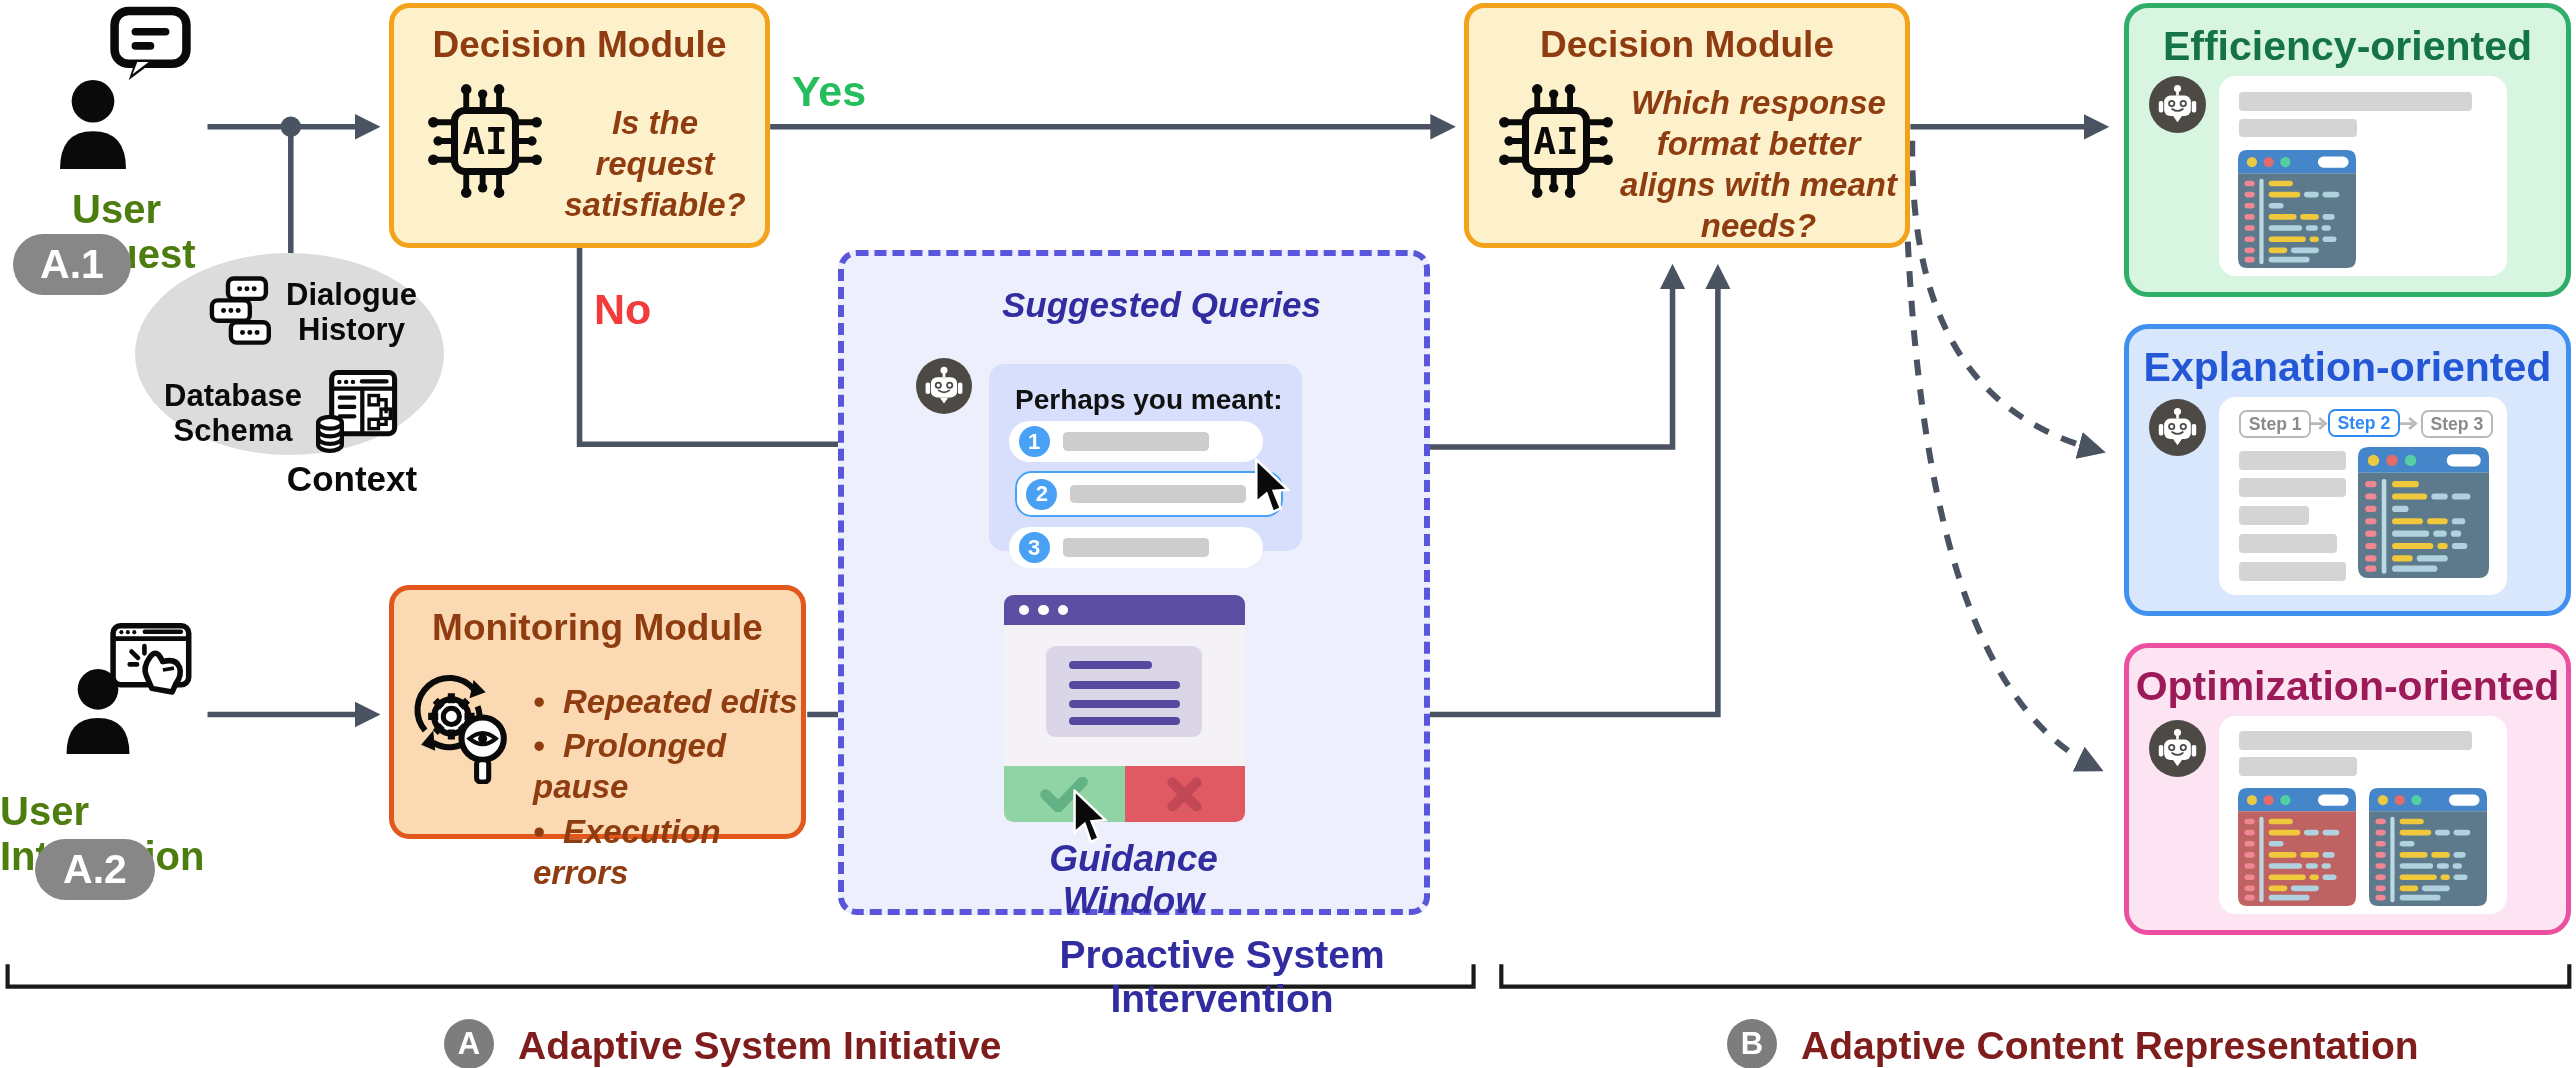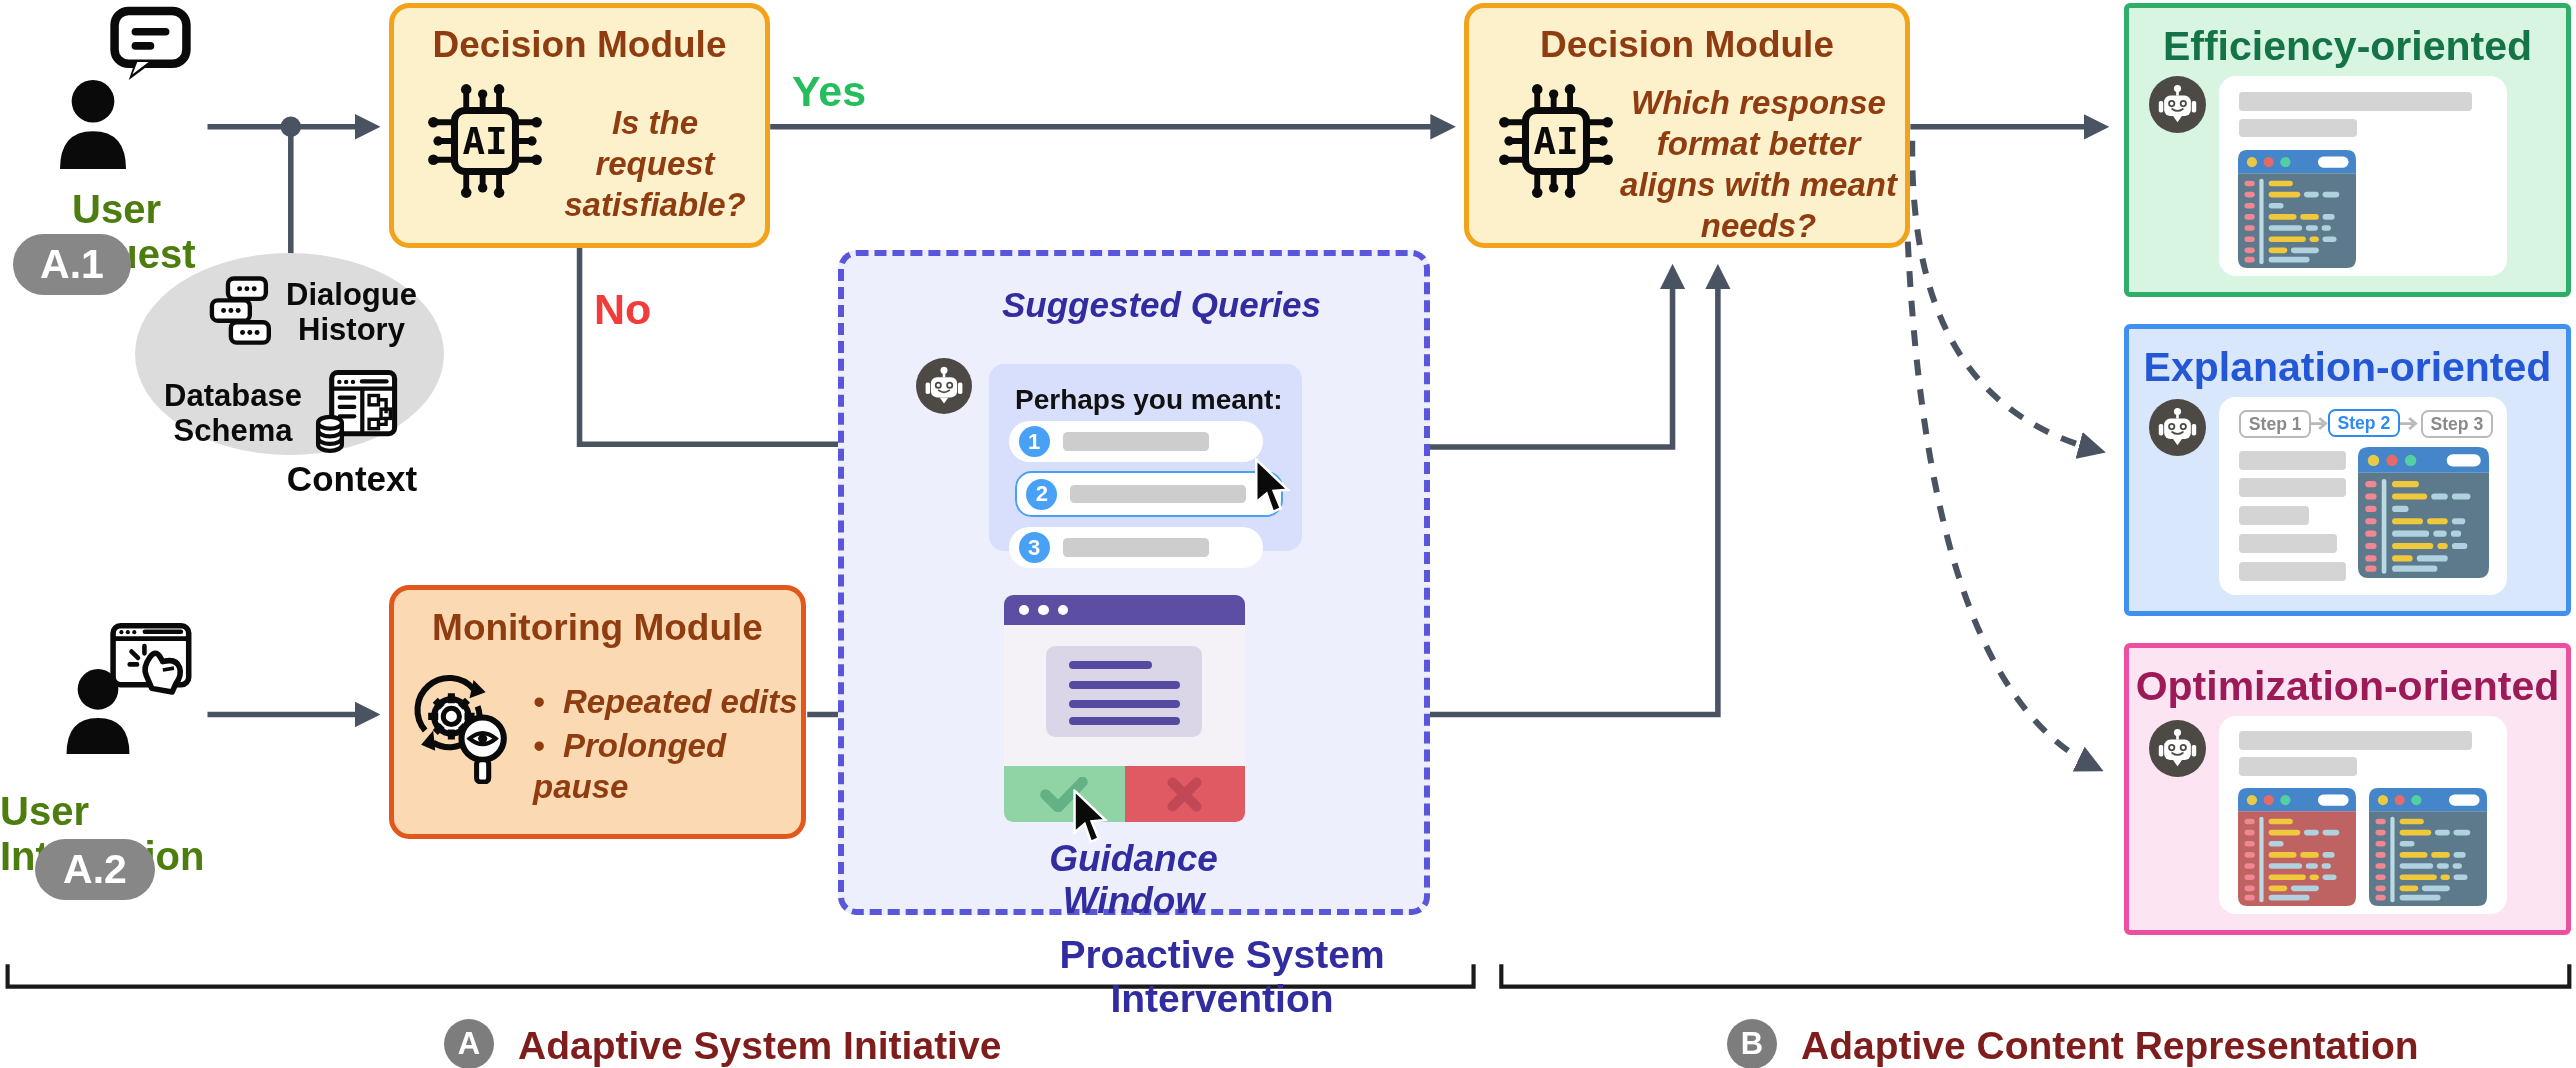--- a/index.html
+++ b/index.html
@@ -33,21 +33,21 @@
       overflow:hidden;background:#F4F2F6;box-shadow:5.6px 0 0 #4A3F8E inset?;}
   .gw-head{height:30px;background:#5B4EA3;display:flex;align-items:center;gap:9.3px;padding-left:15px;}
   .gw-dot{width:10.2px;height:10.2px;border-radius:50%;background:#fff;}
   .gw-panel{position:absolute;left:42px;top:51px;width:156px;height:91px;background:#DAD6E8;border-radius:9.3px;}
   .gw-line{position:absolute;left:23px;height:8.3px;border-radius:4.6px;background:#564AA0;}
   .gw-foot{position:absolute;left:0;bottom:0;width:100%;height:56px;display:flex;}
   .gw-btn{flex:1;display:flex;align-items:center;justify-content:center;}
   .gw-ok{background:#90D3A4;} .gw-no{background:#E05A64;}
 
   
-  .card{position:absolute;left:2124px;width:447px;border-radius:6px;box-sizing:border-box;}
+  .card{position:absolute;left:2124px;width:447px;border-radius:24px;box-sizing:border-box;}
   .card-title{font-weight:bold;font-size:41px;text-align:center;margin-top:15px;}
   .card-panel{position:absolute;left:90px;top:68px;width:288px;background:#ffffff;border-radius:16.7px;}
   .gbar{position:absolute;background:#D4D4D4;border-radius:3.7px;}
   .chip{position:absolute;height:28px;border-radius:7.4px;border:2.8px solid #B9B9B9;background:#fff;color:#8A8A8A;
         font-weight:bold;font-size:17.6px;display:flex;align-items:center;justify-content:center;padding:0 7.4px;box-sizing:border-box;}
   .chip.active{border-color:#2F8BF1;color:#2F8BF1;}
 
   
   .badge{position:absolute;background:#878787;color:#fff;font-weight:bold;font-size:41px;
          border-radius:33px;display:flex;align-items:center;justify-content:center;}
@@ -303,20 +303,21 @@
   <div class="badge" style="left:35px;top:839px;width:120px;height:61px">A.2</div>
 
   <div class="module mon" style="left:389px;top:585px;width:417px;height:254px">
     <div class="module-title">Monitoring Module</div>
     <svg class="abs" style="left:16.7px;top:81px;width:111px;height:113px" viewBox="0 0 120 122" width="111" height="113">
         <use href="#sym-monitor"></use>
       </svg>
     <div class="abs" style="left:139px;top:87px;width:268px">
       <div class="module-q" style="margin:3.7px 0">•&nbsp; <span>Repeated edits</span></div>
       <div class="module-q" style="margin:3.7px 0">•&nbsp; <span>Prolonged pause</span></div>
+      <div class="module-q" style="margin:3.7px 0">•&nbsp; <span>Execution errors</span></div>
     </div>
   </div>
 
   <div class="dashed-box"></div>
   <div class="abs indigo" style="left:967px;top:285px;width:389px;text-align:center;font-weight:bold;font-style:italic;font-size:35px">Suggested Queries</div>
   <svg class="abs" style="left:916px;top:358px;width:56px;height:56px" viewBox="0 0 60 60" width="56" height="56">
       <use href="#sym-robot"></use>
     </svg>
   <div class="sq-panel">
     <div class="abs" style="left:26px;top:20.4px;font-weight:bold;font-size:28px;color:#111">Perhaps you meant:</div>

